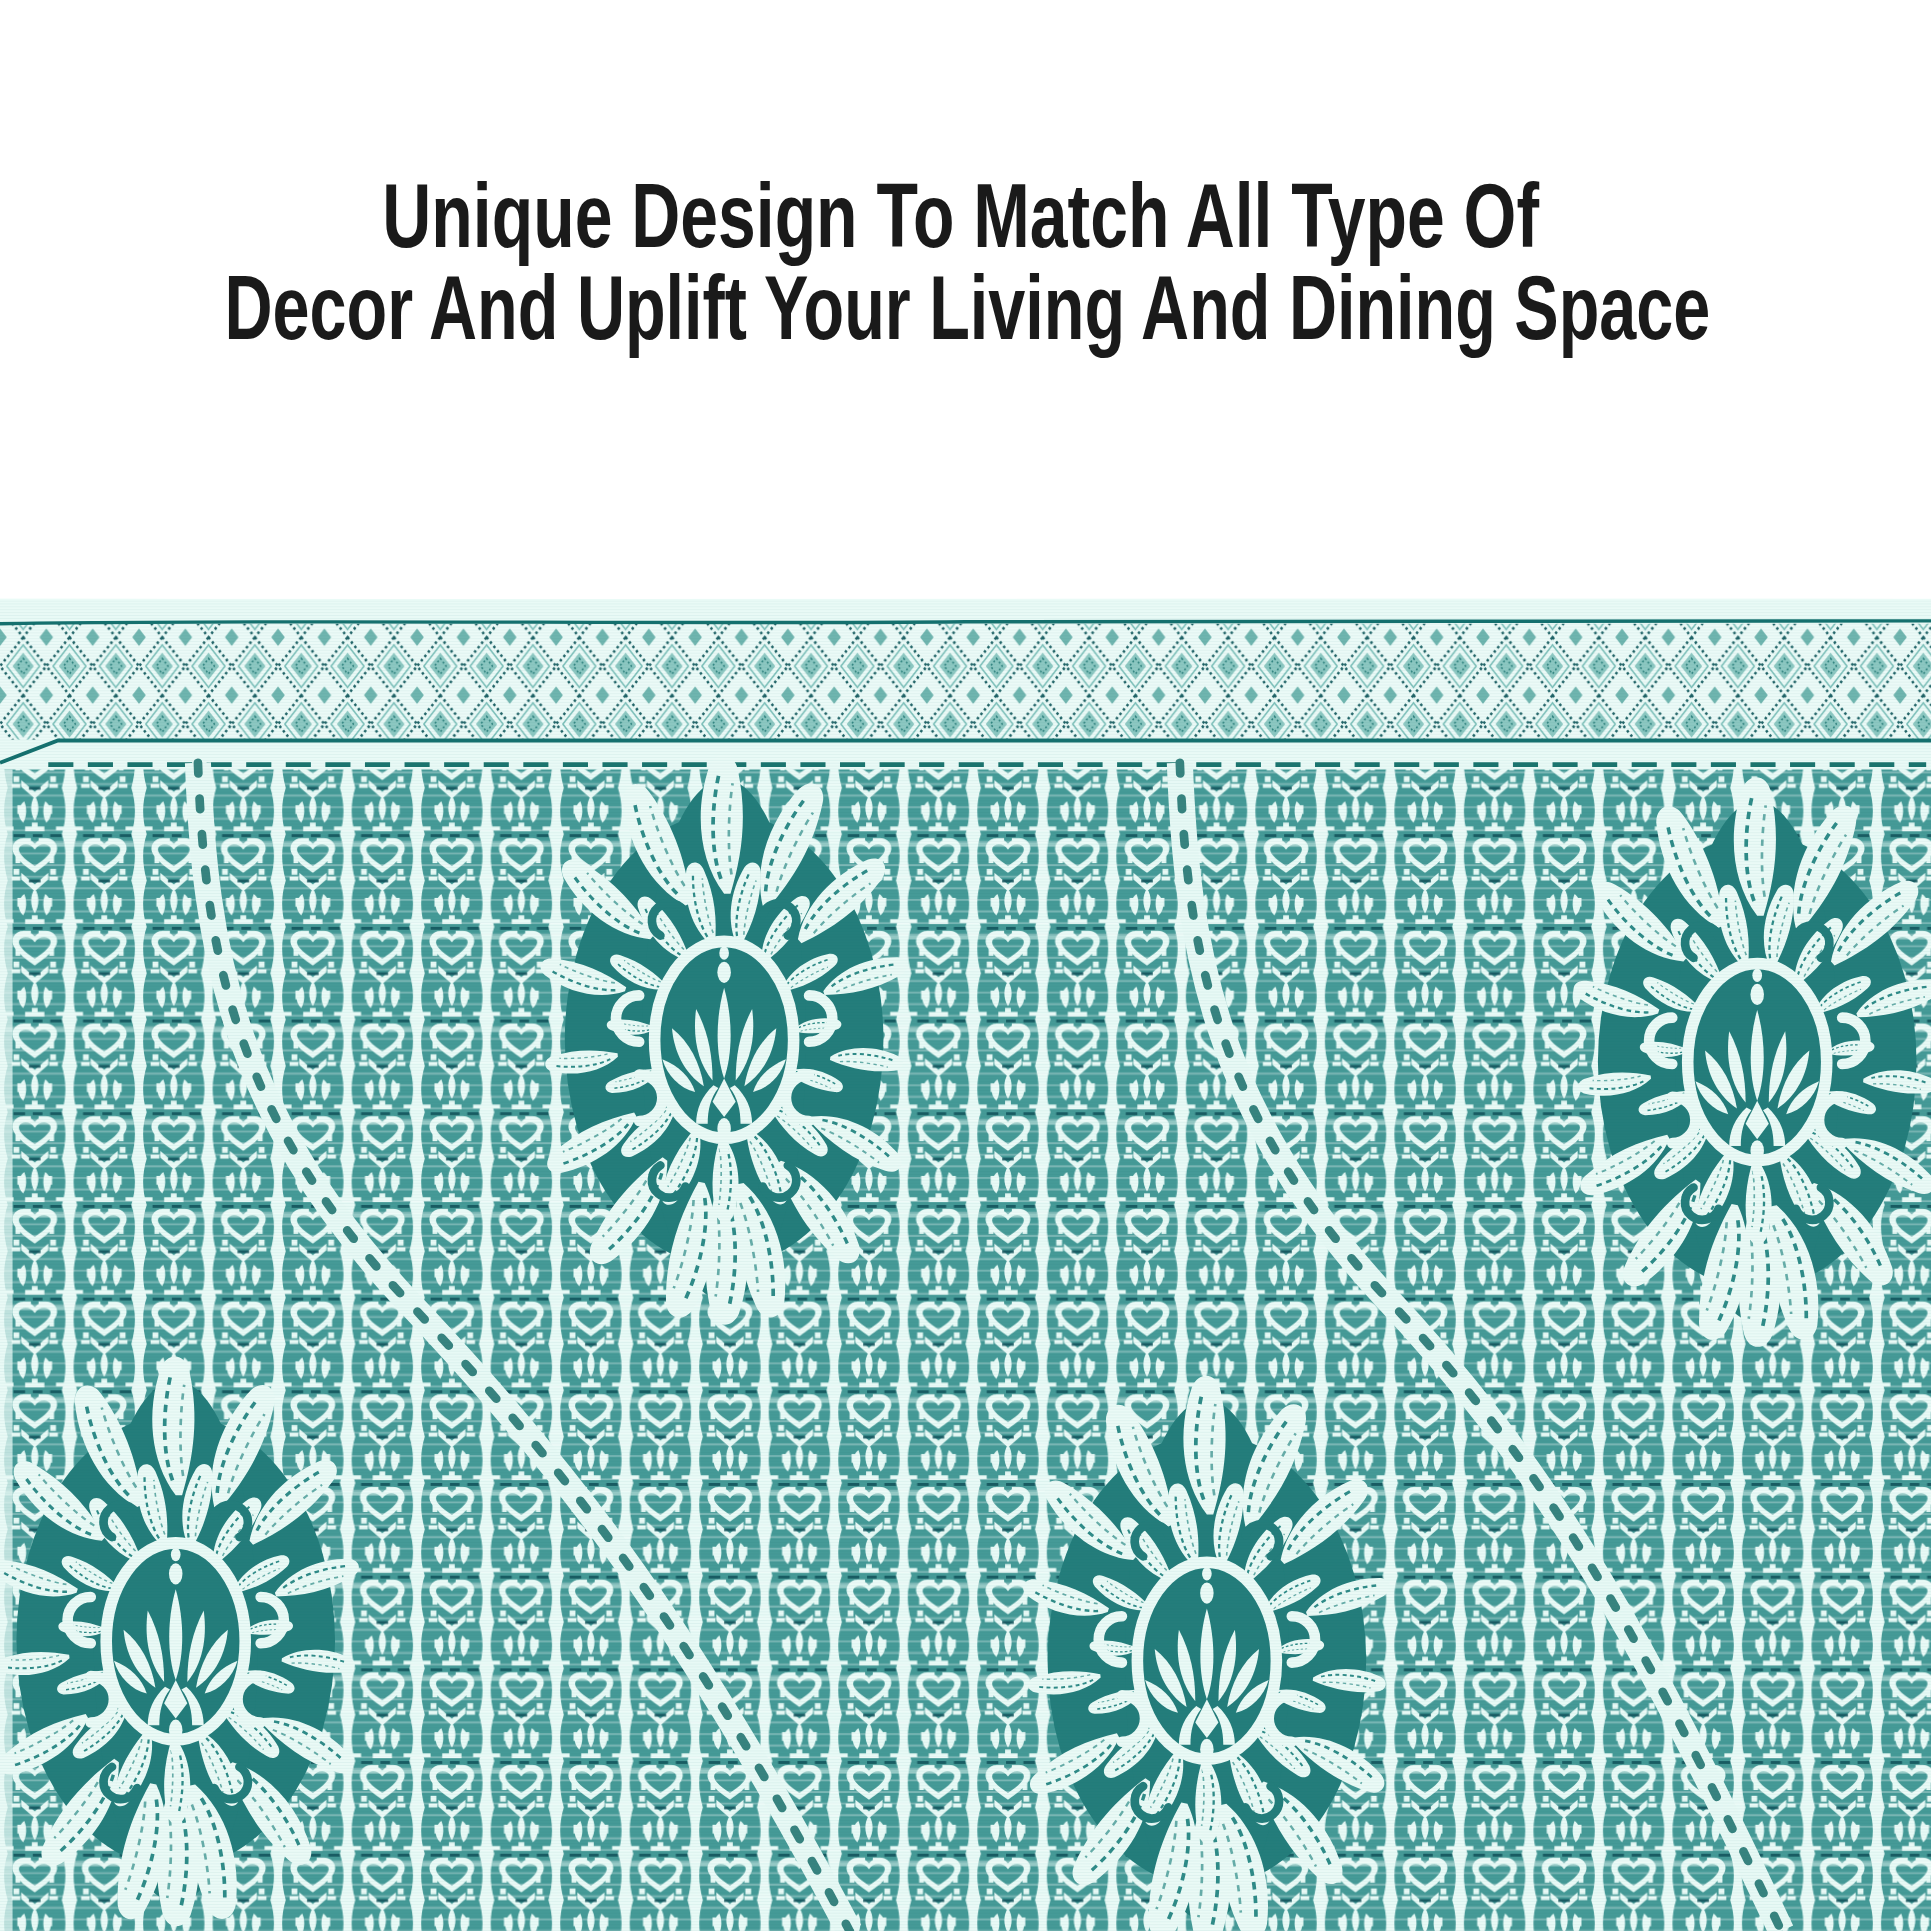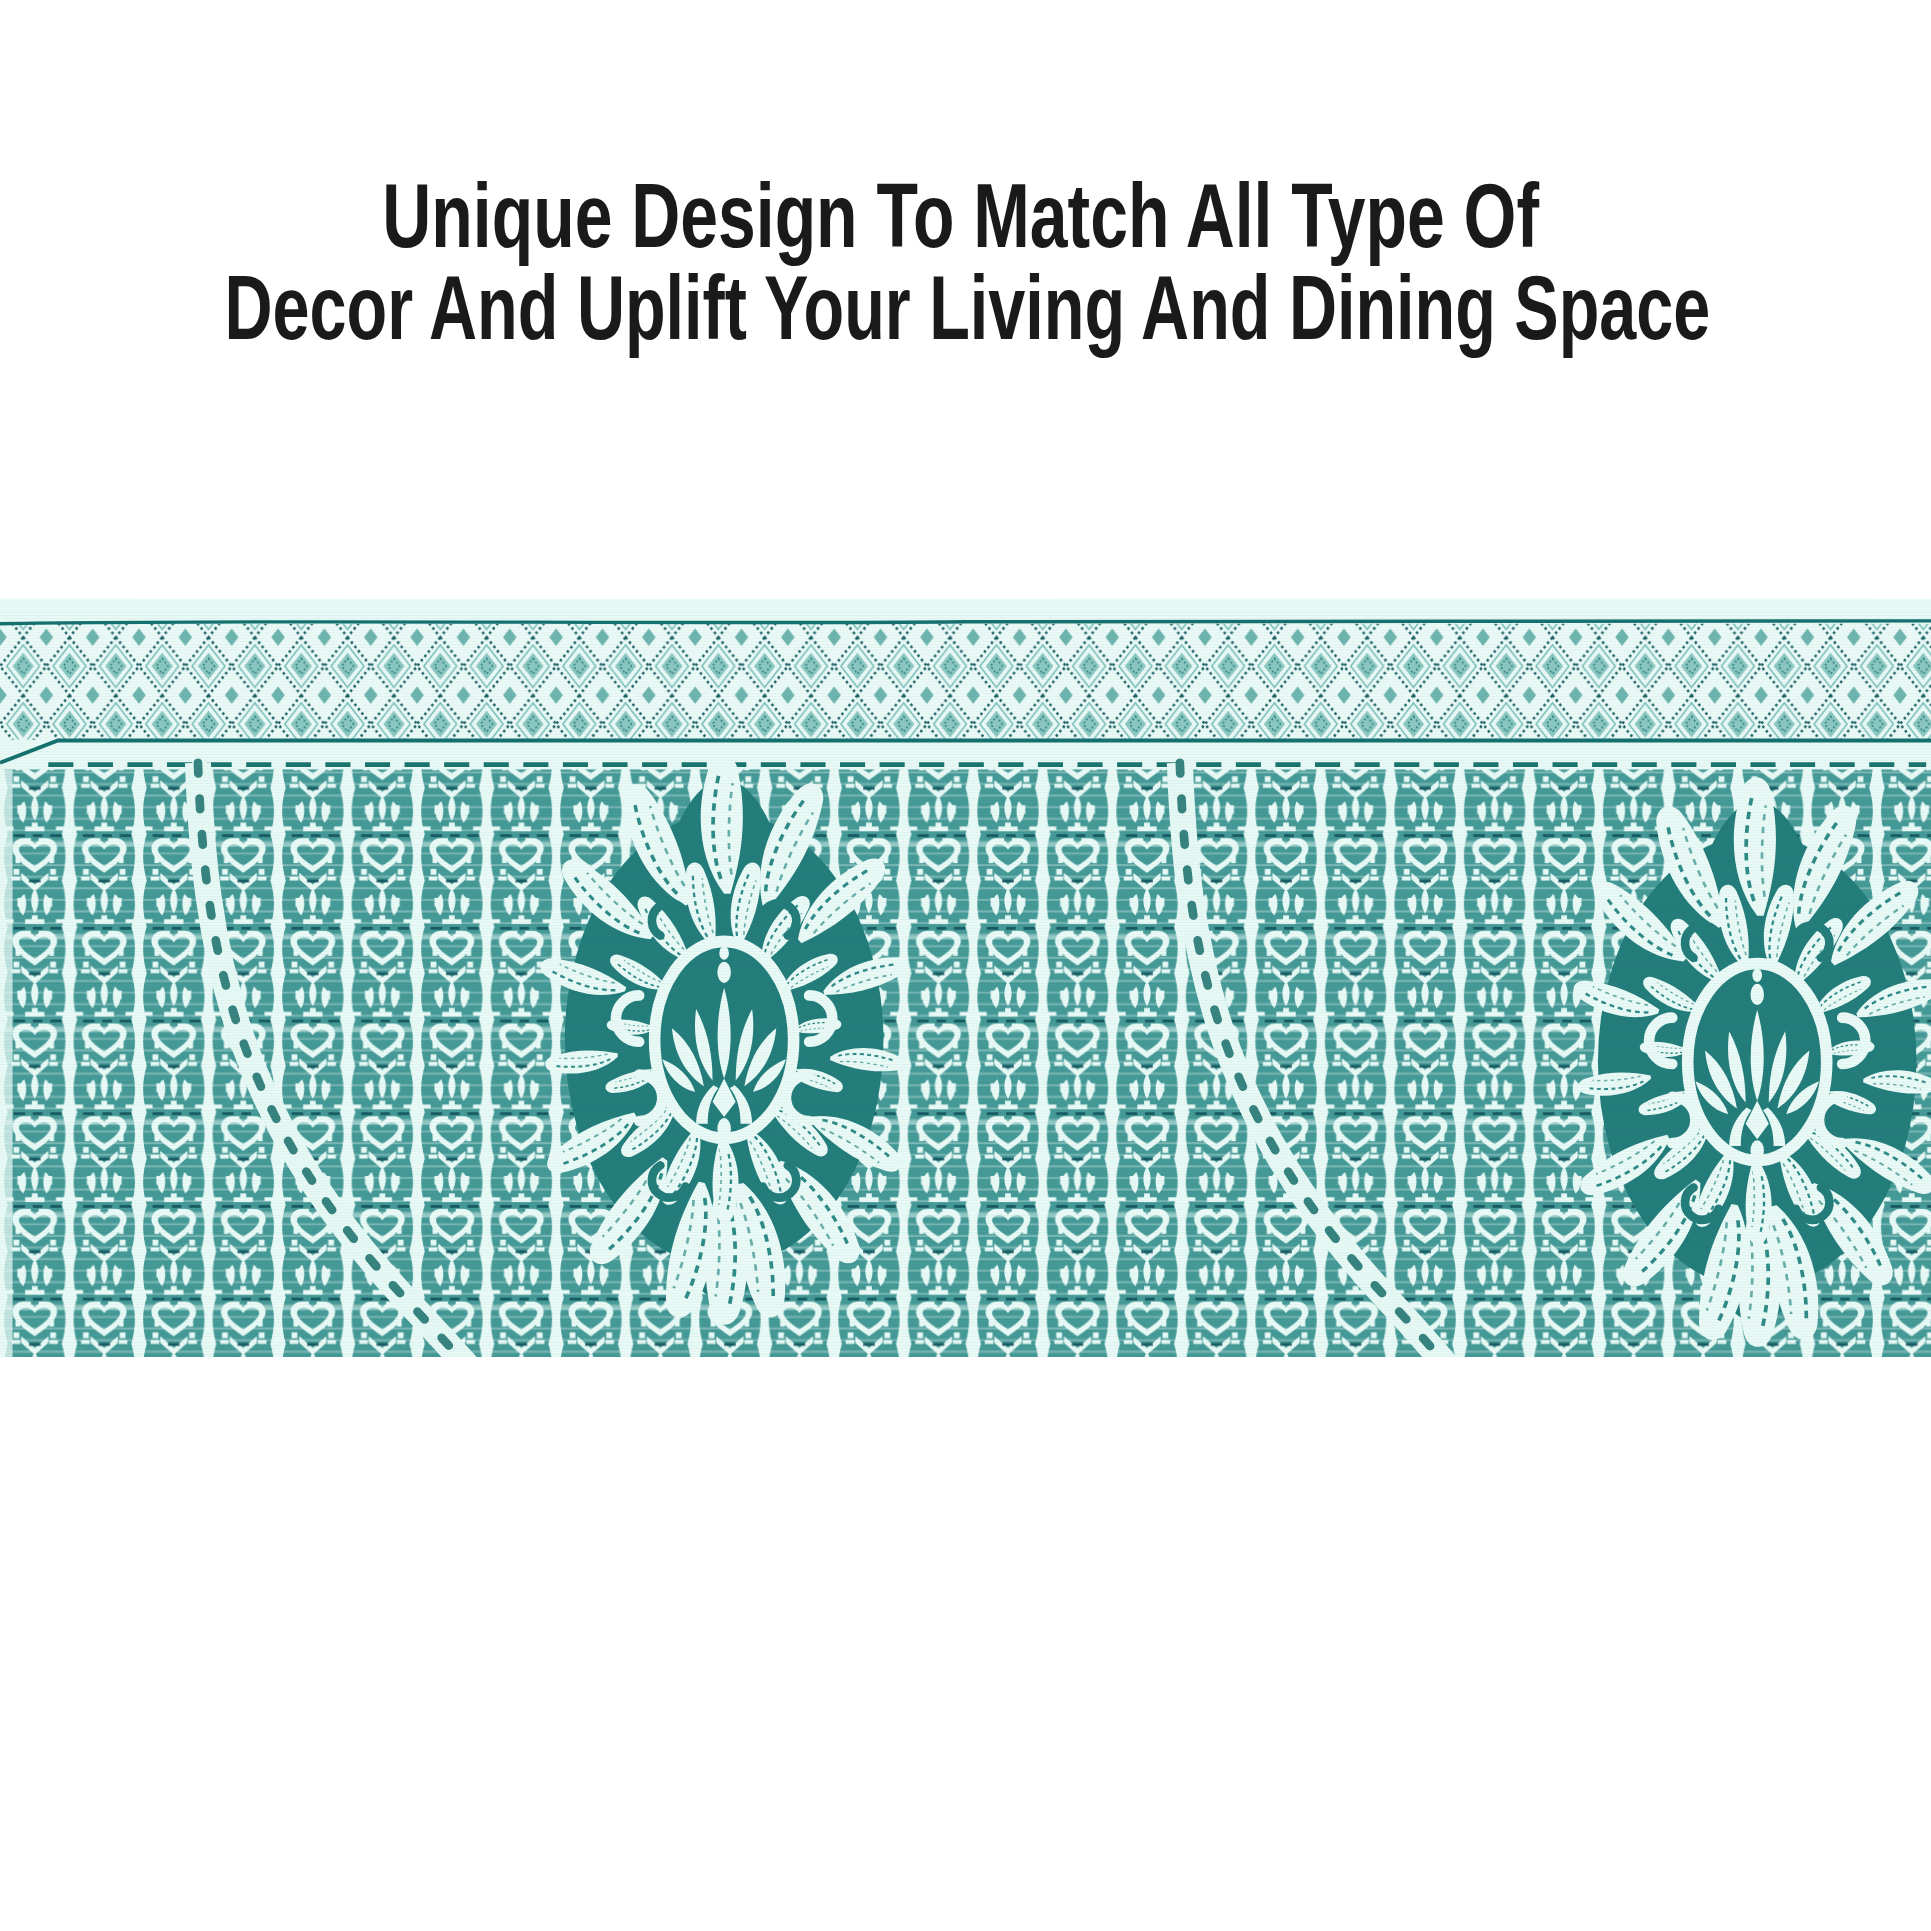--- a/index.html
+++ b/index.html
@@ -1,16 +1,16 @@
 <!DOCTYPE html>
 <html><head>
 <meta charset="utf-8">
 <style>
 html,body{margin:0;padding:0;background:#ffffff;}
-#page{position:relative;width:1931px;height:1357px;overflow:hidden;background:#fde047;}
+#page{position:relative;width:1931px;height:1931px;overflow:hidden;background:#fde047;}
 svg{display:block}
 </style>
 </head>
 <body>
 <div id="page">
 <svg width="1931" height="1931" viewBox="0 0 2000 2000" xmlns="http://www.w3.org/2000/svg">
 <defs>
 
 <pattern id="dmk" width="72" height="96" patternUnits="userSpaceOnUse">
   <rect width="72" height="96" fill="#459a97"></rect>

